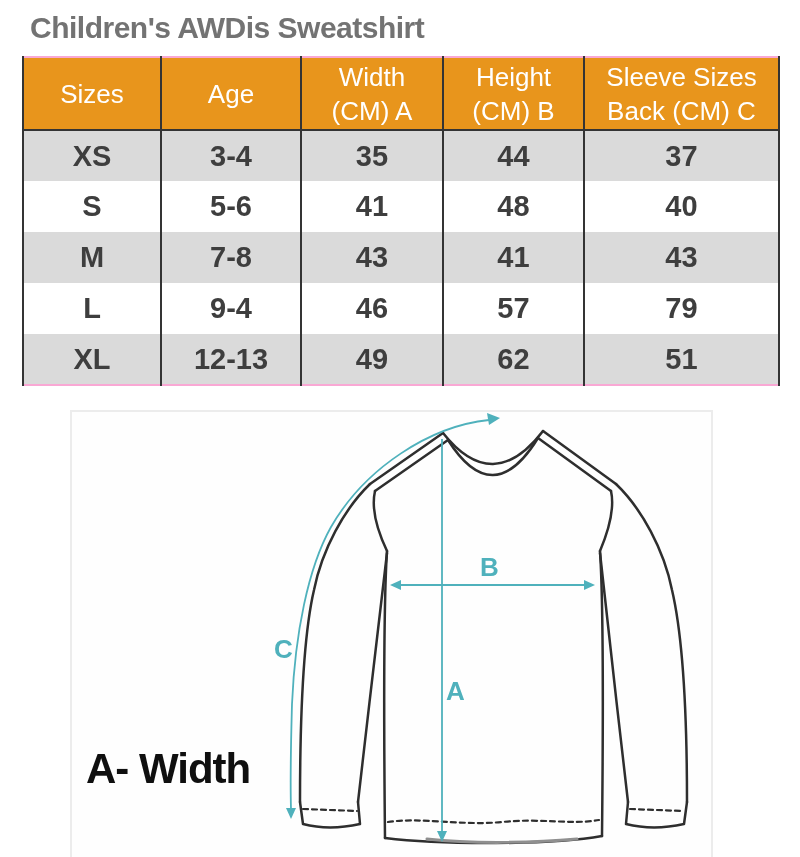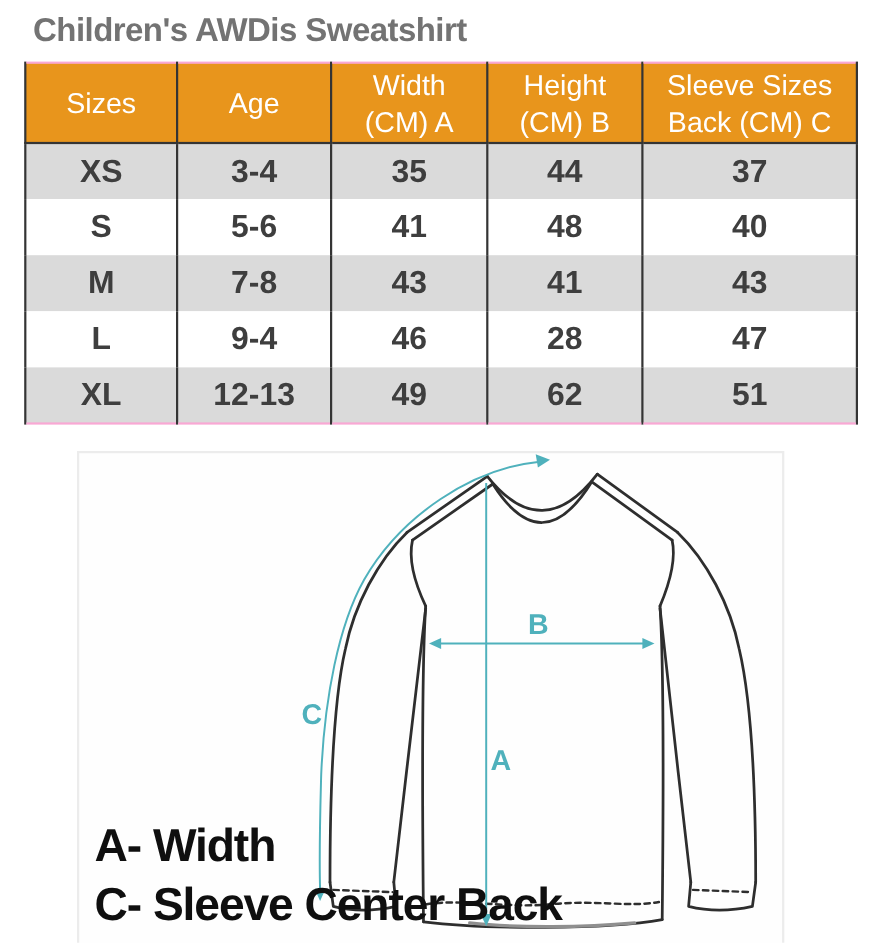--- a/index.html
+++ b/index.html
@@ -149,22 +149,22 @@
       <td>M</td>
       <td>7-8</td>
       <td>43</td>
       <td>41</td>
       <td>43</td>
     </tr>
     <tr>
       <td>L</td>
       <td>9-4</td>
       <td>46</td>
-      <td>28</td>
-      <td>47</td>
+      <td>57</td>
+      <td>79</td>
     </tr>
     <tr>
       <td>XL</td>
       <td>12-13</td>
       <td>49</td>
       <td>62</td>
       <td>51</td>
     </tr>
   </tbody>
 </table>
@@ -216,15 +216,14 @@
       <path d="M 417 8 C 358 14 293 56 259 115 C 236 156 223 222 220 292 C 219 330 218 362 219 397" fill="none" stroke-width="1.8"></path>
       <polygon points="428,6 415,1 417,13" stroke="none"></polygon>
       <polygon points="219,407 214,396 224,396" stroke="none"></polygon>
     </g>
   </svg>
   <span class="measure-label label-a">A</span>
   <span class="measure-label label-b">B</span>
   <span class="measure-label label-c">C</span>
   <div class="legend">
     <div>A- Width</div>
-    <div>C- Sleeve Center Back</div>
   </div>
 </div>
 
 </body></html>

